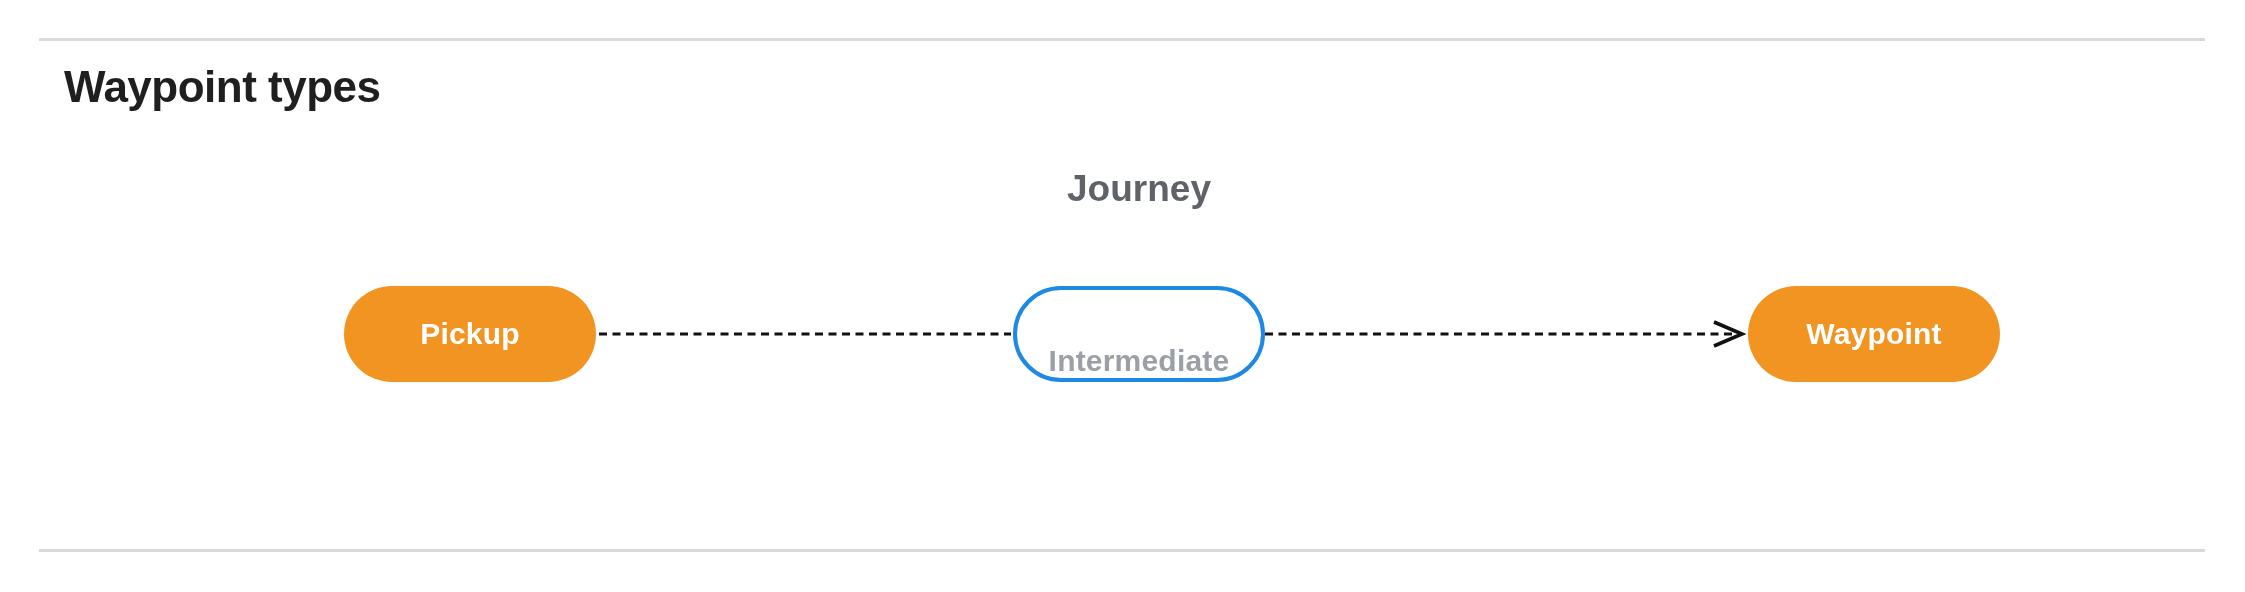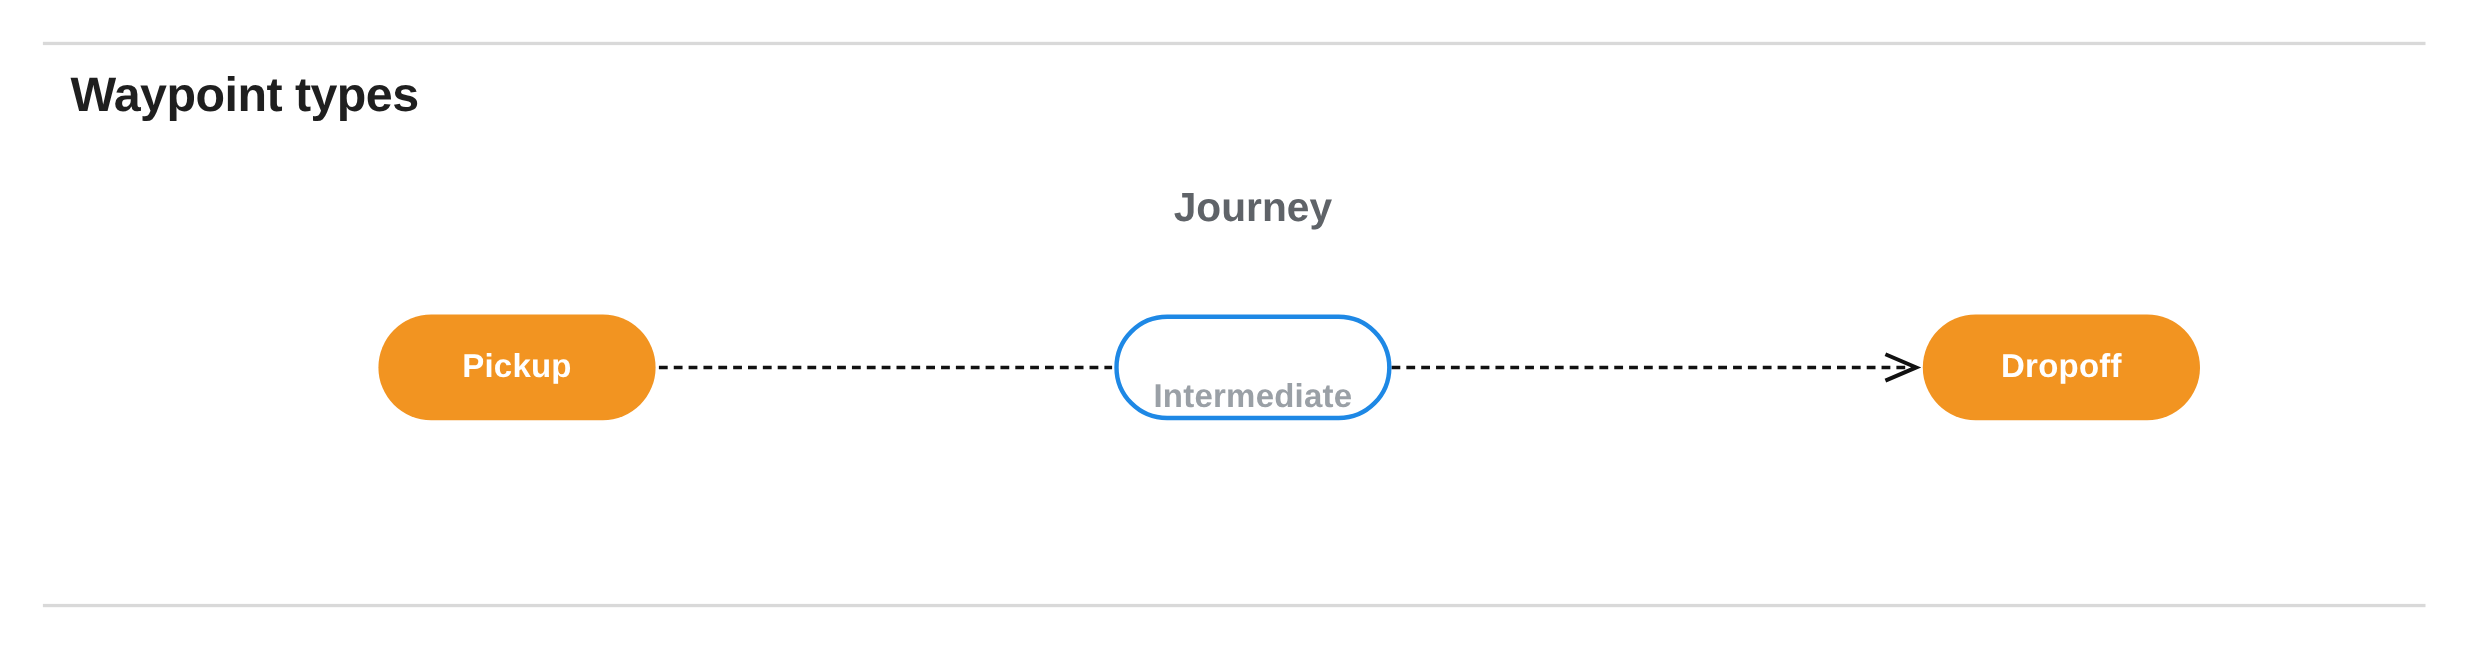--- a/index.html
+++ b/index.html
@@ -108,18 +108,18 @@
 
   <div class="pill pill-filled pill-pickup">
     <span>Pickup</span>
   </div>
 
   <div class="pill pill-outline pill-intermediate">
     <span>Intermediate</span>
   </div>
 
   <div class="pill pill-filled pill-dropoff">
-    <span>Dropoff</span>
+    <span>Waypoint</span>
   </div>
 
   <div class="divider divider-bottom"></div>
 
 </div>
 
 </body></html>

